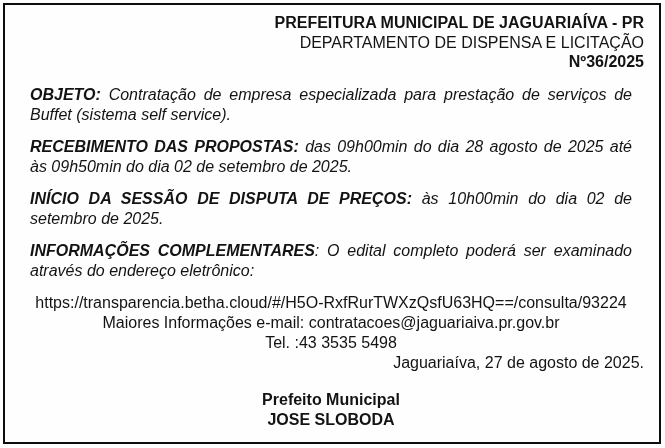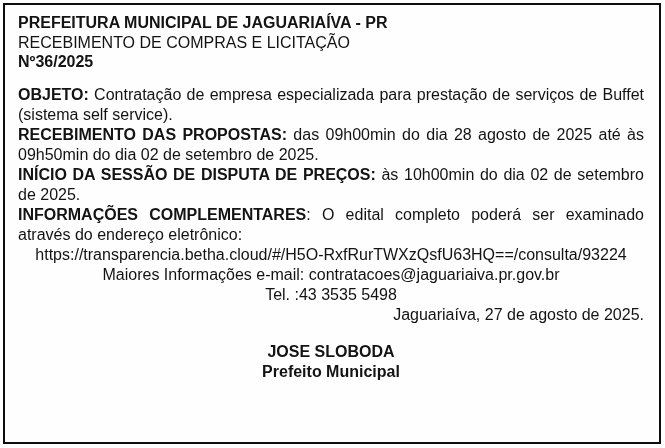--- a/index.html
+++ b/index.html
@@ -21,33 +21,34 @@
     top: 3px;
     left: 3px;
     right: 4px;
     bottom: 4px;
     border: 2px solid #0d0d0d;
     box-sizing: border-box;
     padding: 8px 15px 0 13px;
     background: #fefefe;
   }
   .doc-header {
-    text-align: left;
+    text-align: right;
     font-size: 16px;
     line-height: 19.5px;
     margin-bottom: 13px;
   }
   .bold { font-weight: bold; }
   .doc-body {
     font-size: 16px;
     line-height: 20px;
   }
   .para {
-    margin: 0;
+    margin: 12px;
     text-align: justify;
+    font-style: italic;
   }
   .line {
     margin: 0;
     text-align: center;
   }
   .center-line {
     margin: 0;
     text-align: right;
   }
   .signature {
@@ -59,21 +60,21 @@
   }
 </style>
 </head>
 <body>
 
 <div class="page">
   <div class="doc">
 
     <header class="doc-header">
       <div class="bold">PREFEITURA MUNICIPAL DE JAGUARIAÍVA - PR</div>
-      <div>RECEBIMENTO DE COMPRAS E LICITAÇÃO</div>
+      <div>DEPARTAMENTO DE DISPENSA E LICITAÇÃO</div>
       <div class="bold">Nº36/2025</div>
     </header>
 
     <main class="doc-body">
 
       <p class="para"><span class="bold">OBJETO:</span><span> Contratação de empresa especializada para prestação de serviços de Buffet (sistema self service).</span></p>
 
       <p class="para"><span class="bold">RECEBIMENTO DAS PROPOSTAS:</span><span> das 09h00min do dia 28 agosto de 2025 até às 09h50min do dia 02 de setembro de 2025.</span></p>
 
       <p class="para"><span class="bold">INÍCIO DA SESSÃO DE DISPUTA DE PREÇOS:</span><span> às 10h00min do dia 02 de setembro de 2025.</span></p>
@@ -82,19 +83,19 @@
 
       <p class="line">https://transparencia.betha.cloud/#/H5O-RxfRurTWXzQsfU63HQ==/consulta/93224</p>
 
       <p class="line">Maiores Informações e-mail: contratacoes@jaguariaiva.pr.gov.br</p>
 
       <p class="line">Tel. :43 3535 5498</p>
 
       <p class="center-line">Jaguariaíva, 27 de agosto de 2025.</p>
 
       <div class="signature">
+        <div>Prefeito Municipal</div>
         <div>JOSE SLOBODA</div>
-        <div>Prefeito Municipal</div>
       </div>
 
     </main>
   </div>
 </div>
 
 </body></html>

